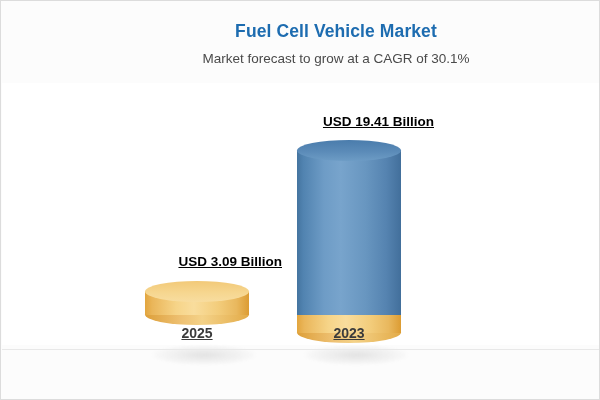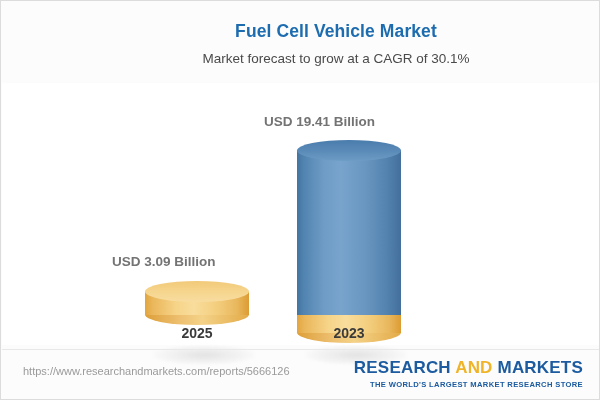--- a/index.html
+++ b/index.html
@@ -58,38 +58,40 @@
     position: absolute;
     bottom: 0;
   }
   .bar-group.g2025 { left: 110px; width: 170px; }
   .bar-group.g2032 { left: 262px; width: 170px; }
 
   
   .value-label {
     position: absolute;
     width: 100%;
-    text-align: left;
+    text-align: right;
     font-size: 13.5px;
     font-weight: bold;
-    color: #737373;
+    color: #000000;
     white-space: nowrap;
+    text-decoration: underline;
   }
   .g2025 .value-label { bottom: 76px; margin-top: 43px; }
   .g2032 .value-label { bottom: 216px; }
 
   
   .cat-label {
     position: absolute;
     bottom: 4px;
     width: 100%;
     text-align: center;
     font-size: 14px;
     font-weight: bold;
     color: #3b3b3b;
+    text-decoration: underline;
   }
 
   
   .cyl {
     position: absolute;
     left: 33px;
     width: 104px;
   }
   .cyl-shadow {
     position: absolute;
@@ -260,24 +262,14 @@
         <div class="body"></div>
         <div class="top"></div>
       </div>
       <div class="cat-label">2023</div>
     </div>
 
   </div>
 
   <div class="footer-divider"></div>
 
-  <div class="footer">
-    <a class="footer-url">https://www.researchandmarkets.com/reports/5666126</a>
-    <div class="logo">
-      <div class="logo-main"><span>RESEARCH</span>
-        <span class="logo-and">AND</span>
-        <span>MARKETS</span>
-      </div>
-      <div class="logo-tag">THE WORLD'S LARGEST MARKET RESEARCH STORE</div>
-    </div>
-  </div>
 
 </div>
 
 </body></html>

